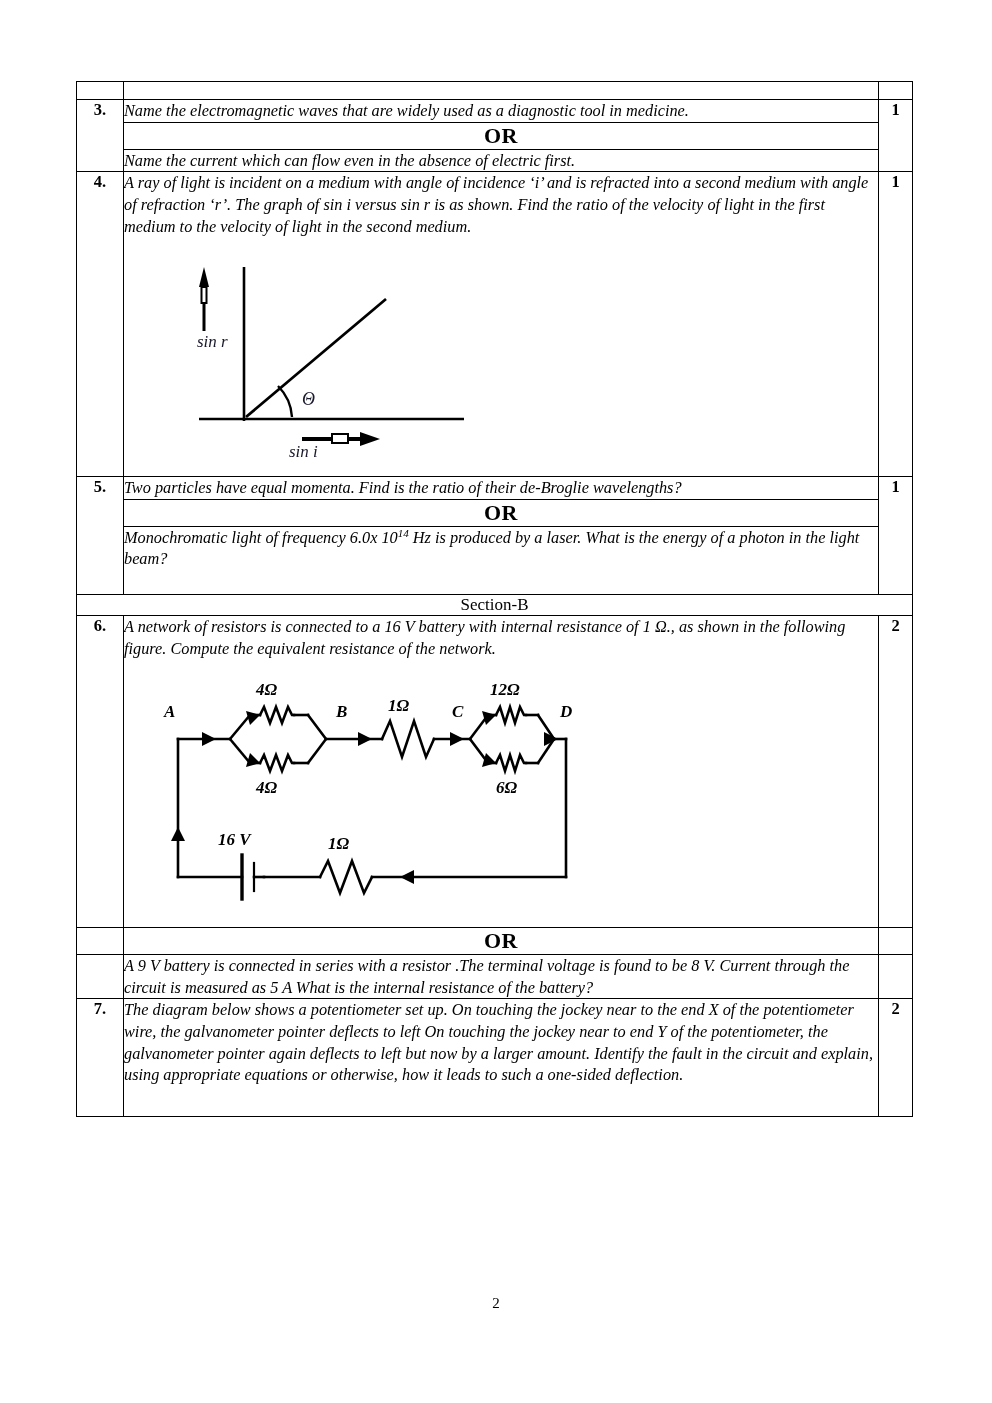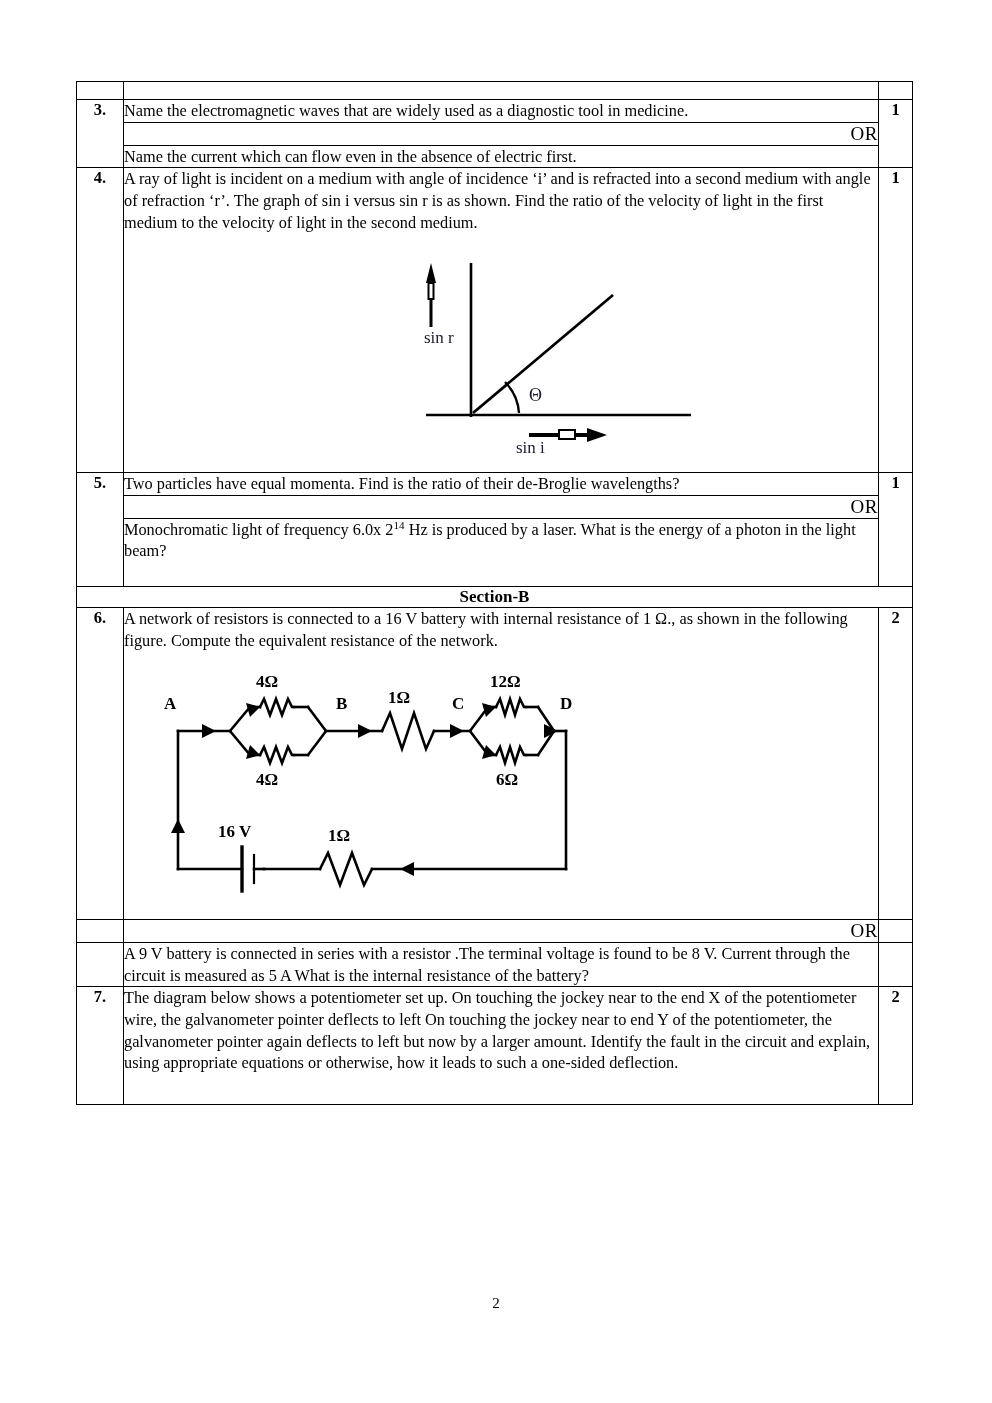--- a/index.html
+++ b/index.html
@@ -56,33 +56,34 @@
     font-size: 16.5px;
     padding-top: 4px;
     line-height: 1.25;
   }
 
   .body-cell {
     padding: 3px 6px 3px 7px;
     font-size: 16.3px;
     line-height: 1.33;
     text-align: left;
+    font-style: italic;
   }
 
   .or-cell {
-    text-align: right;
-    font-weight: normal;
-    font-size: 19px;
+    text-align: center;
+    font-weight: bold;
+    font-size: 22px;
     padding: 2px 0 2px 0;
     letter-spacing: 0.5px;
   }
 
   .section-cell {
     text-align: center;
-    font-weight: bold;
+    font-weight: normal;
     font-size: 17px;
     padding: 9px 0 26px 0;
   }
 
   .blank-row td { height: 17px; }
 
   .fig-wrap {
     position: relative;
     width: 100%;
   }
@@ -92,21 +93,21 @@
   .page-number {
     position: absolute;
     left: 0;
     top: 1295px;
     width: 992px;
     text-align: center;
     font-size: 15px;
     font-family: "Liberation Serif", "DejaVu Serif", serif;
   }
 
-  .graph-fig { margin: 22px 0 6px 70px; text-align: center; }
+  .graph-fig { margin: 22px 0 6px 70px; }
   .circuit-fig { margin: 18px 0 4px 36px; }
 
   .fig-label {
     font-family: "Liberation Serif", "DejaVu Serif", serif;
   }
 </style>
 </head>
 <body>
 
 <div class="page">
@@ -178,21 +179,21 @@
       <tr>
         <td class="num-cell" rowspan="3">5.</td>
         <td class="body-cell">Two particles have equal momenta. Find is the ratio of their de-Broglie wavelengths?</td>
         <td class="marks-cell" rowspan="3">1</td>
       </tr>
       <tr>
         <td class="or-cell">OR</td>
       </tr>
       <tr>
         <td class="body-cell">
-          <span>Monochromatic light of frequency 6.0x 2</span><sup>14</sup><span> Hz is produced by a laser. What is the energy of a photon in the light beam?</span>
+          <span>Monochromatic light of frequency 6.0x 10</span><sup>14</sup><span> Hz is produced by a laser. What is the energy of a photon in the light beam?</span>
           <div style="height:24px"></div>
         </td>
       </tr>
 
       <tr>
         <td class="section-cell" colspan="3">Section-B</td>
       </tr>
 
       <tr>
         <td class="num-cell">6.</td>

